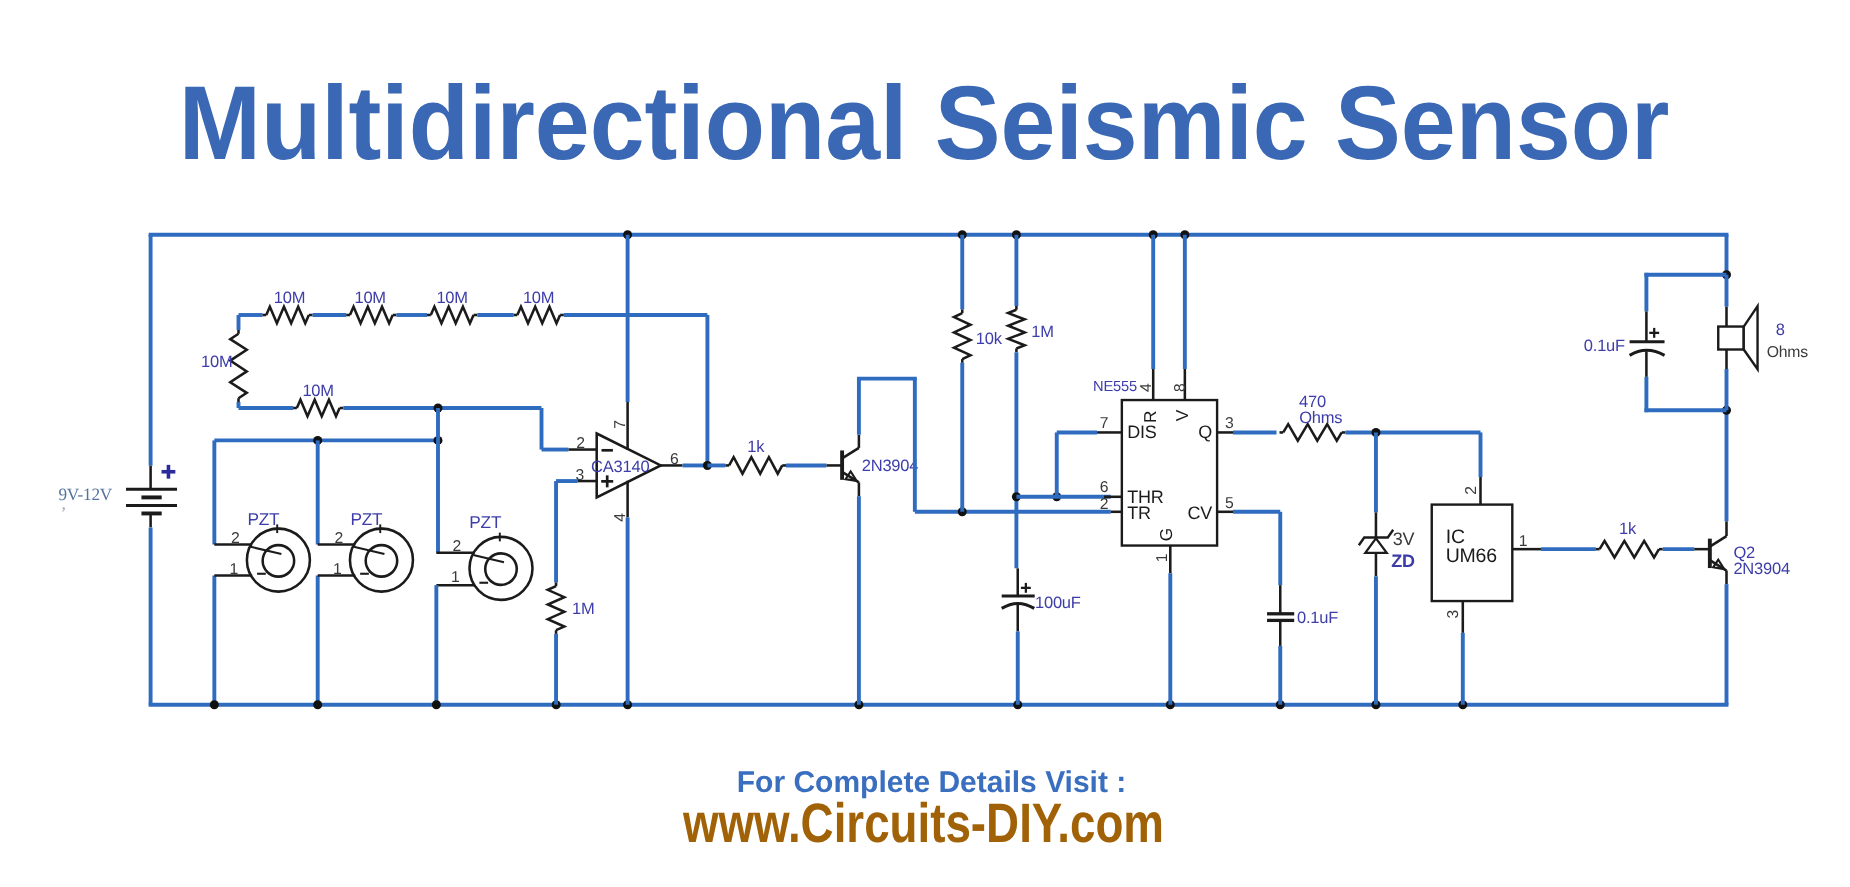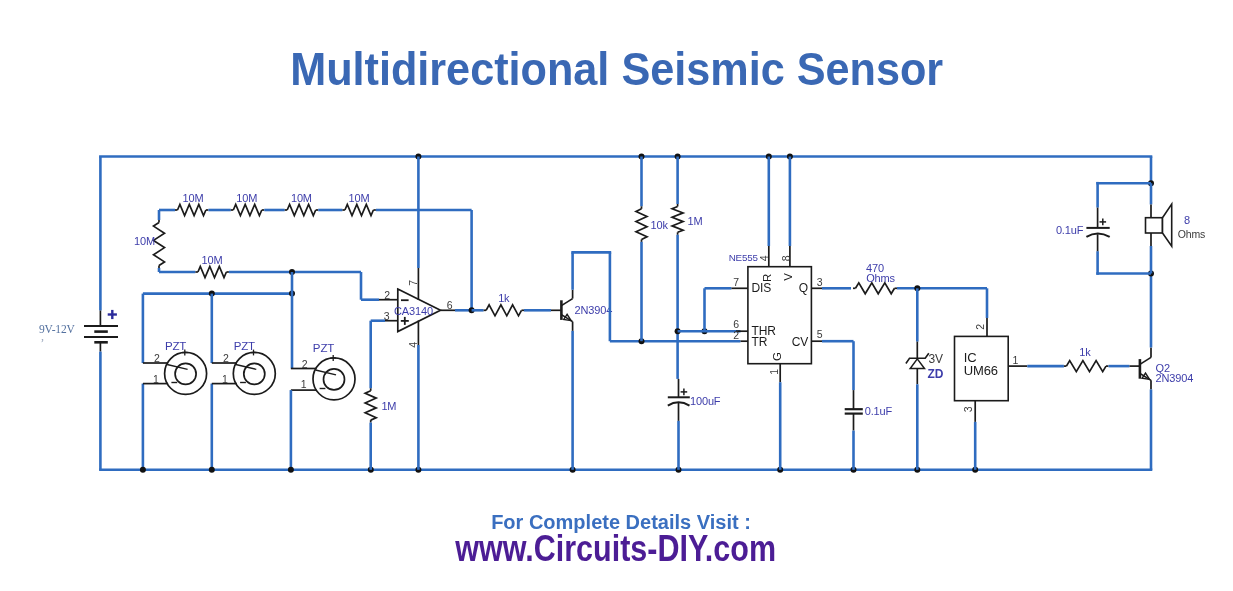--- a/index.html
+++ b/index.html
@@ -1,31 +1,31 @@
 <!DOCTYPE html>
 <html><head>
 <meta charset="utf-8">
 <style>
   html,body { margin:0; padding:0; background:#ffffff; width:1233px; height:591px; overflow:hidden; }
   .title {
     position:absolute; top:42px; left:0; width:1233px; text-align:center;
-    font-family:"Liberation Sans", sans-serif; font-weight:bold; font-size:46px;
+    font-family:"Liberation Sans", sans-serif; font-weight:bold; font-size:70px;
     color:#3a68b4; white-space:nowrap;
   }
   .t-inner { display:inline-block; transform:scaleX(0.9392); transform-origin:center; }
   .foot1 {
     position:absolute; top:511px; left:0; width:1242px; text-align:center;
     font-family:"Liberation Sans", sans-serif; font-weight:bold; font-size:20px;
     color:#3a6fc0;
   }
   .f2-inner { display:inline-block; transform:scaleX(0.824); transform-origin:center; }
   .foot2 {
     position:absolute; top:528px; left:2px; width:1228px; text-align:center;
     font-family:"Liberation Sans", sans-serif; font-weight:bold; font-size:37px;
-    color:#4c1d95;
+    color:#a16207;
   }
   svg { position:absolute; top:0; left:0; }
 </style>
 </head>
 <body>
 <svg width="1233" height="591" viewBox="0 0 1233 591">
 <line x1="99.10000000000001" y1="156.5" x2="1152.3" y2="156.5" stroke="#2f6cc0" stroke-width="2.6"></line>
 <line x1="99.10000000000001" y1="469.8" x2="1152.3" y2="469.8" stroke="#2f6cc0" stroke-width="2.6"></line>
 <line x1="100.4" y1="156.5" x2="100.4" y2="310.5" stroke="#2f6cc0" stroke-width="2.6"></line>
 <line x1="100.4" y1="310.5" x2="100.4" y2="326.1" stroke="#1b1b1b" stroke-width="1.7"></line>

